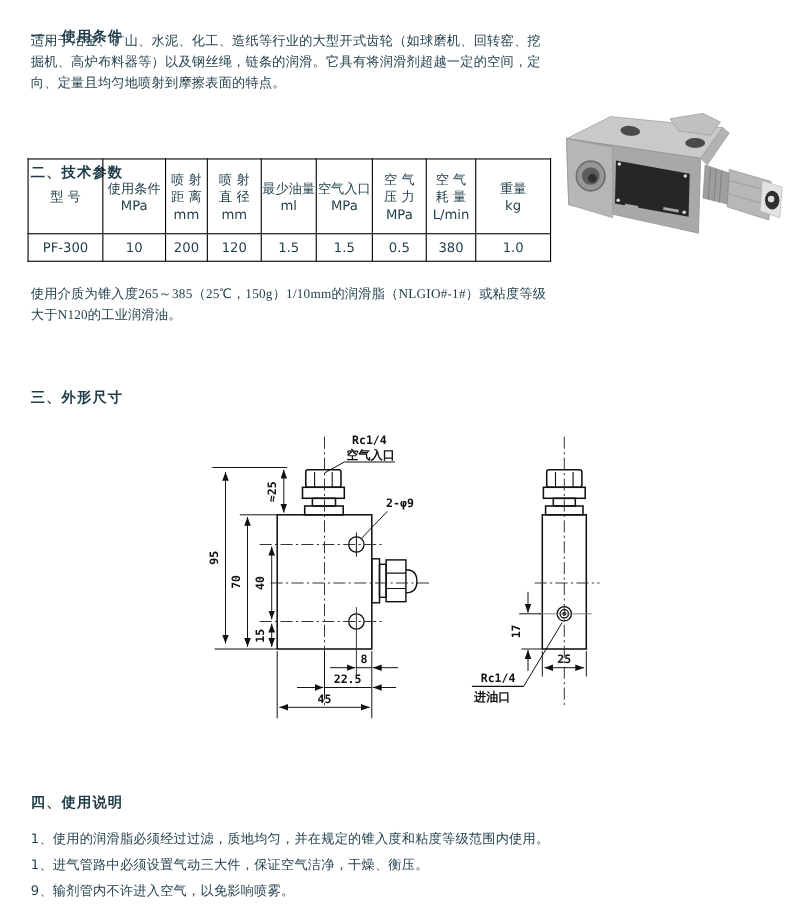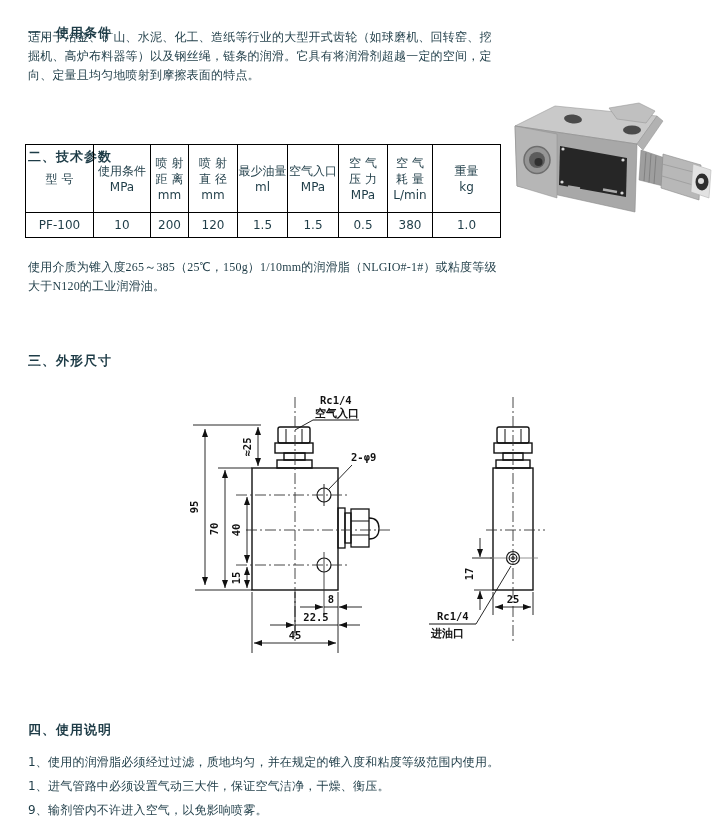--- a/index.html
+++ b/index.html
@@ -85,21 +85,21 @@
           <div>空 气</div>
           <div>耗 量</div>
           <div>L/min</div>
         </th>
     <th>
           <div>重量</div>
           <div>kg</div>
         </th>
   </tr>
   <tr>
-    <td>PF-100</td>
+    <td>PF-300</td>
     <td>10</td>
     <td>200</td>
     <td>120</td>
     <td>1.5</td>
     <td>1.5</td>
     <td>0.5</td>
     <td>380</td>
     <td>1.0</td>
   </tr>
 </tbody>

